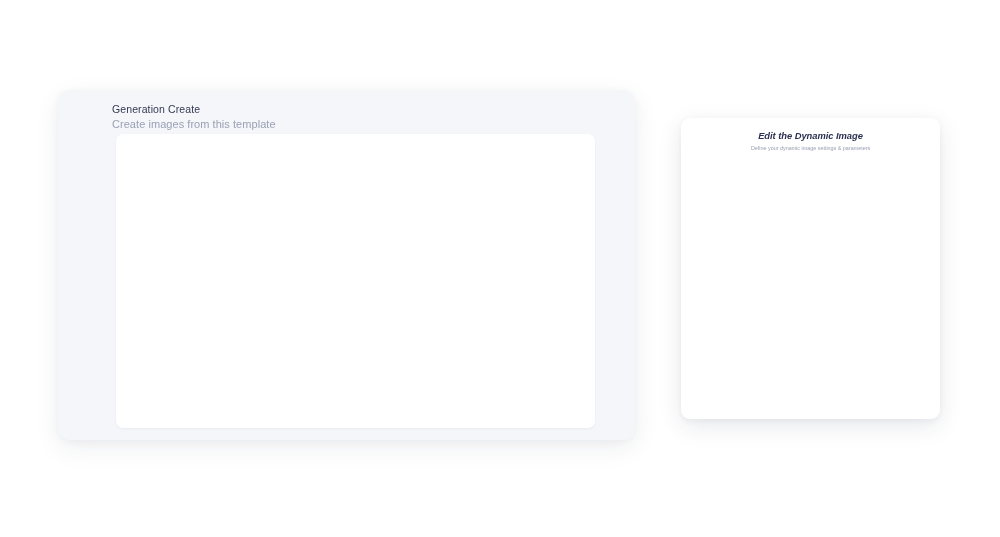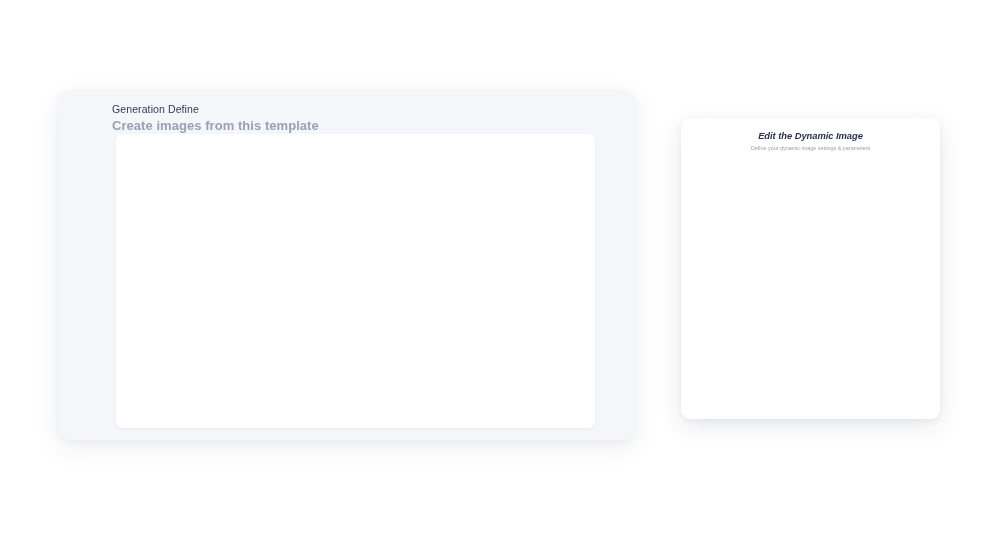--- a/index.html
+++ b/index.html
@@ -9,21 +9,21 @@
   .stage { position:relative; width:1000px; height:537px; }
 
   
   .left-panel{
     position:absolute; left:58px; top:90px; width:577px; height:350px;
     background:#f4f6fa; border-radius:12px;
     box-shadow:0 8px 26px rgba(25,35,70,.075), 0 2px 8px rgba(25,35,70,.04);
   }
   .lp-head{ position:absolute; left:54px; top:13px; }
   .lp-title{ font-size:10.5px; font-weight:400; color:#343a52; letter-spacing:.1px; }
-  .lp-sub{ font-size:13px; font-weight:700; color:#9aa1b4; margin-top:2.5px; letter-spacing:.05px;}
+  .lp-sub{ font-size:11px; font-weight:400; color:#9aa1b4; margin-top:2.5px; letter-spacing:.05px;}
 
   .methods-card{
     position:absolute; left:58px; top:44px; width:479px; height:294px;
     background:#ffffff; border-radius:7px;
     box-shadow:0 1px 3px rgba(30,40,80,.05);
   }
 
   
   .right-panel{
     position:absolute; left:681px; top:118px; width:259px; height:301px;
@@ -34,21 +34,21 @@
   .rp-inner{ padding:12px 13px 0 13px; }
   .rp-title{ font-size:9.4px; font-weight:700; color:#2b3150; text-align:center; letter-spacing:-.05px;font-style:italic;}
   .rp-sub{ font-size:5.4px; color:#9aa0b2; text-align:center; margin-top:3.5px; }
 </style>
 </head>
 <body>
 
 <div class="stage">
   <div class="left-panel">
     <div class="lp-head">
-      <div class="lp-title">Generation Define</div>
+      <div class="lp-title">Generation Create</div>
       <div class="lp-sub">Create images from this template</div>
     </div>
     <div class="methods-card" id="methods"></div>
   </div>
 
   <div class="right-panel">
     <div class="rp-inner">
       <div class="rp-title">Edit the Dynamic Image</div>
       <div class="rp-sub">Define your dynamic image settings &amp; parameters</div>
     </div>

